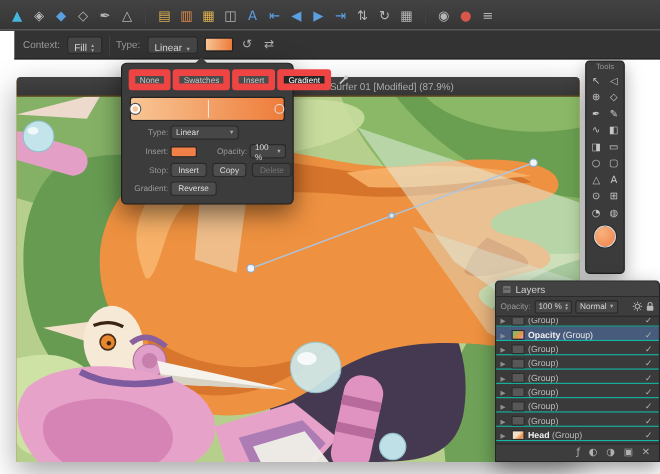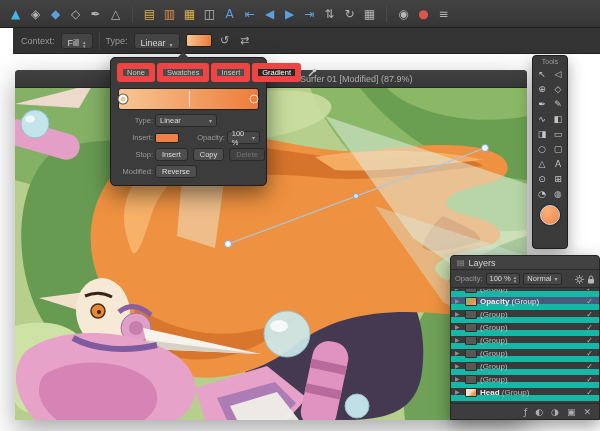--- a/index.html
+++ b/index.html
@@ -86,22 +86,22 @@
     background:#424242;border-bottom:1px solid #2a2a2a;border-radius:4px 4px 0 0}
   .lp-header .picon{font-size:8px;color:#9a9a9a}
   .lp-title{font-size:9px;color:#d0d0d0}
   .lp-controls{height:18px;display:flex;align-items:center;gap:3px;padding:0 4px;
     border-bottom:1px solid #2a2a2a;background:#3d3d3d}
   .lp-controls .cb-label{font-size:7.5px}
   .ldd{height:12px;background:#474747;border:1px solid #292929;border-radius:2px;padding:0 3px;
     font-size:7.5px;color:#d8d8d8;display:flex;align-items:center;gap:3px}
   .lp-spacer{flex:1}
   .layer-list{position:absolute;top:33px;bottom:16px;left:0;right:0;overflow:hidden}
-  .layer-row{height:13px;display:flex;align-items:flex-start;gap:3px;padding:0 4px;
-    border-bottom:6px solid #14b8a6;font-size:8px;color:#bdbdbd}
+  .layer-row{height:13px;display:flex;align-items:flex-end;gap:3px;padding:0 4px;
+    border-bottom:1px solid #14b8a6;font-size:8px;color:#bdbdbd}
   .layer-row:first-child{margin-top:-5px}
   .layer-row.sel{background:#475b7c;color:#e8e8e8}
   .expander{font-size:6px;color:#8f8f8f;width:7px;flex:none}
   .thumb{width:12px;height:9px;border-radius:1px;background:#585858;border:1px solid #2c2c2c;flex:none}
   .thumb-surfer{background:linear-gradient(135deg,#8fb868 25%,#ef9140 60%,#e8a0c4)}
   .thumb-head{background:linear-gradient(135deg,#f2e2cc 45%,#ef9140 75%,#e09fc8)}
   .lname{flex:1;white-space:nowrap;overflow:hidden}
   .lname b{font-weight:bold;color:#efefef}
   .lcheck{font-size:8px;color:#b8b8b8;flex:none;margin-right:2px}
   .lp-footer{position:absolute;bottom:0;left:0;right:0;height:16px;border-top:1px solid #2a2a2a;
@@ -268,21 +268,21 @@
   </div>
 
   <div class="prow">
     <span class="plabel">Stop:</span>
     <div class="pbtn">Insert</div>
     <div class="pbtn">Copy</div>
     <div class="pbtn disabled">Delete</div>
   </div>
 
   <div class="prow">
-    <span class="plabel">Modified:</span>
+    <span class="plabel">Gradient:</span>
     <div class="pbtn">Reverse</div>
   </div>
 </div>
 
 <div class="tools">
   <span class="tools-title">Tools</span>
   <div class="tool-grid">
     <span class="tool glyph">↖</span>
     <span class="tool glyph">◁</span>
     <span class="tool glyph">⊕</span>

